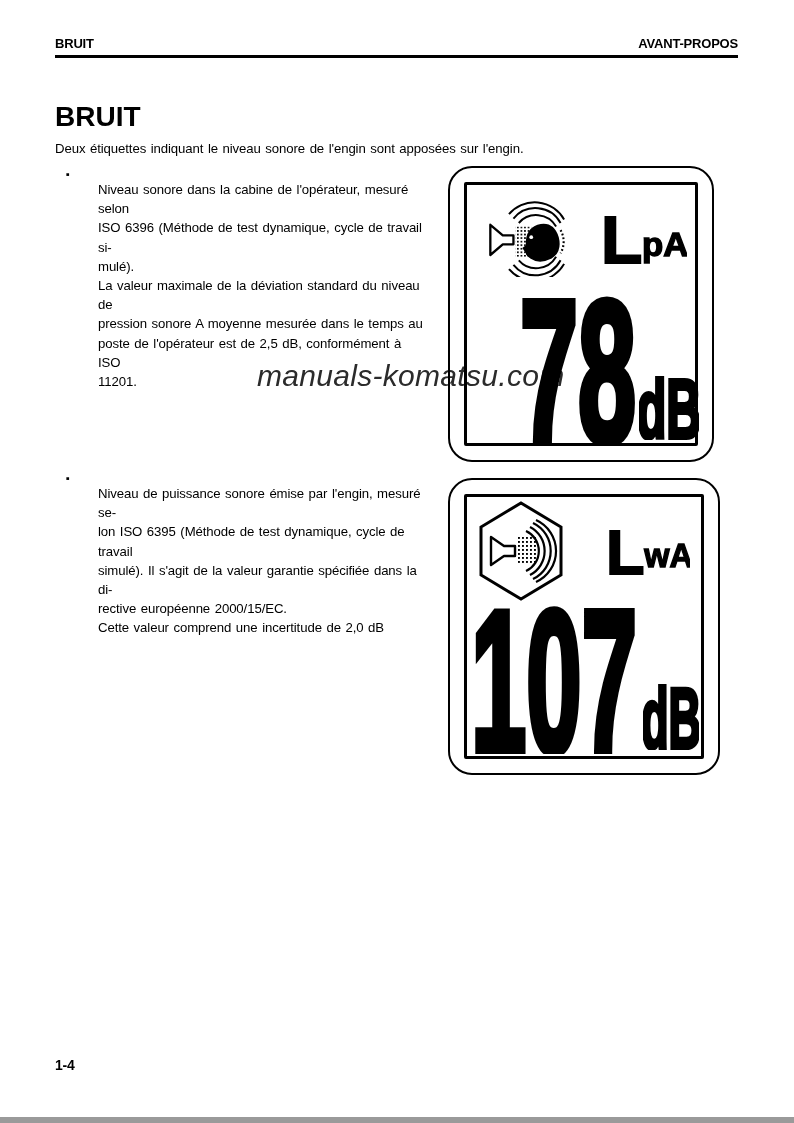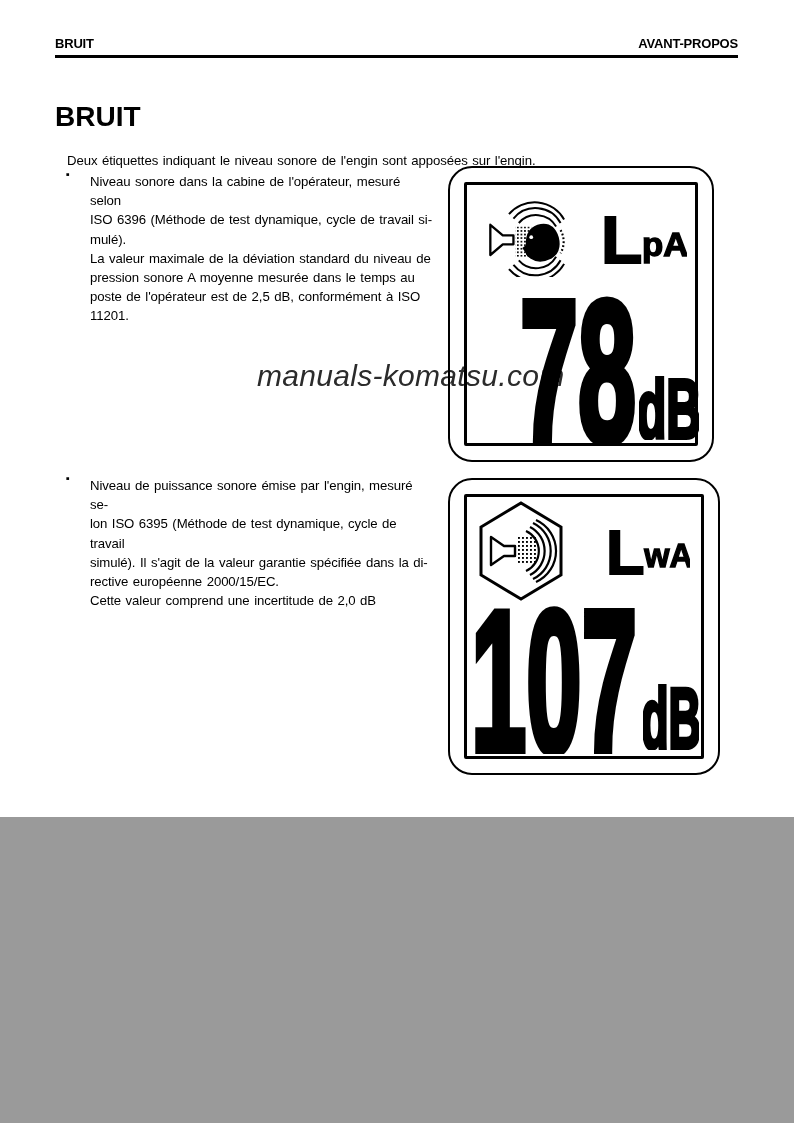--- a/index.html
+++ b/index.html
@@ -1,18 +1,18 @@
 <!DOCTYPE html>
 <html><head>
 <meta charset="utf-8">
 <style>
   html,body{margin:0;padding:0;background:#9a9a9a;}
   .page{
     position:relative;
-    width:794px;height:817px;
+    width:794px;height:1117px;
     background:#ffffff;
     font-family:"Liberation Sans", sans-serif;
     color:#000;
     overflow:hidden;
     margin:0 auto;
   }
   
   .running-header{
     position:absolute;left:55px;top:36px;width:683px;
     display:flex;justify-content:space-between;
@@ -20,31 +20,31 @@
   }
   .header-rule{
     position:absolute;left:55px;top:55px;width:683px;height:3px;background:#000;
   }
   
   .page-title{
     position:absolute;left:55px;top:101px;margin:0;
     font-size:28px;font-weight:bold;letter-spacing:0px;
   }
   .intro{
-    position:absolute;left:55px;top:139px;margin:12px;width:620px;
+    position:absolute;left:55px;top:139px;margin:0;width:620px;
     font-size:13.2px;letter-spacing:-0.1px;word-spacing:1px;line-height:19px;
   }
   .bullet{
     position:absolute;left:56px;width:386px;
   }
   .bullet .marker{
     position:absolute;left:10px;top:1px;font-size:11px;line-height:19.2px;
   }
   .bullet .btext{
-    margin:8px;padding-left:26px;
+    margin:16px;padding-left:26px;
     font-size:13.2px;letter-spacing:-0.1px;word-spacing:1px;line-height:19.2px;
     white-space:pre-line;text-align:left;
   }
   .bullet1{top:164px;}
   .bullet2{top:468px;}
   
   .watermark{
     position:absolute;left:257px;top:361px;z-index:1;
     font-size:30px;color:#2b2b2b;letter-spacing:0.3px;line-height:1;font-style:italic;
   }

